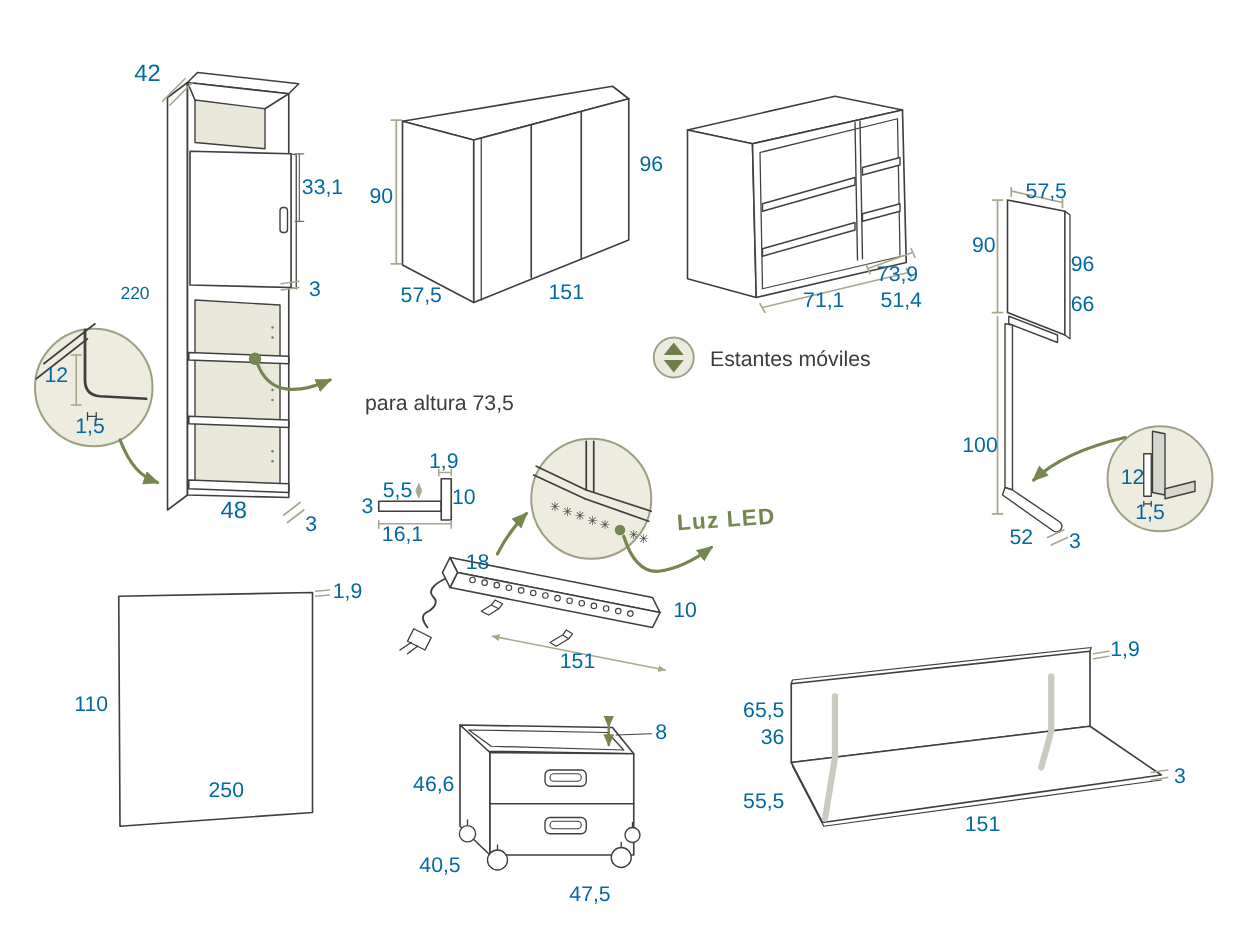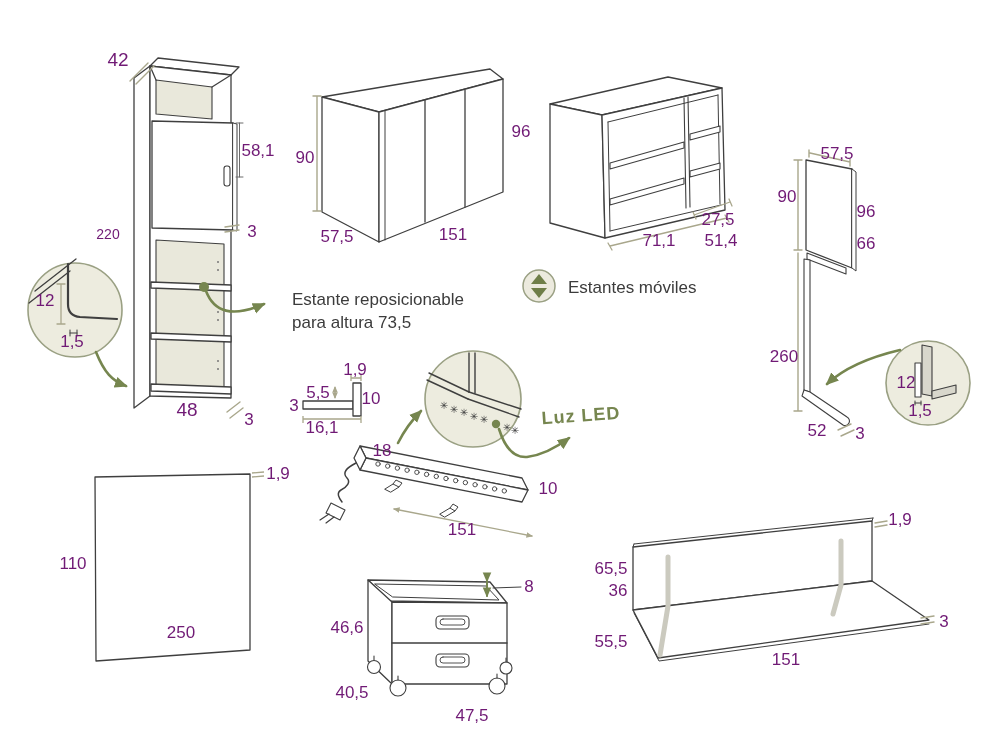--- a/index.html
+++ b/index.html
@@ -1,19 +1,19 @@
 <!DOCTYPE html>
 <html><head>
 <meta charset="utf-8">
 <style>
   html,body{margin:0;padding:0;background:#fff;}
   .canvas{position:relative;width:1000px;height:750px;background:#ffffff;overflow:hidden;
           font-family:"Liberation Sans",sans-serif;}
   svg{position:absolute;left:0;top:0;}
-  .lbl{position:absolute;transform:translate(-50%,-50%);font-size:17px;color:#701a75;
+  .lbl{position:absolute;transform:translate(-50%,-50%);font-size:17px;color:#0369a1;
        white-space:nowrap;line-height:1;text-align:right;}
   .lg{font-size:14px;}
   .md{font-size:19px;}
   .note{position:absolute;transform:translateY(-50%);font-size:17px;color:#3c3c3c;white-space:nowrap;}
   .luz{position:absolute;transform:translate(-50%,-50%) rotate(-4deg);font-size:18px;font-weight:bold;
        color:#76864f;letter-spacing:1px;white-space:nowrap;}
   .star{font-size:10px;fill:#3f3f3f;text-anchor:middle;font-family:"DejaVu Sans",sans-serif;}
 </style>
 </head>
 <body>
@@ -216,47 +216,46 @@
     </g>
     <g stroke="#a9a78c" stroke-width="1.4">
       <path d="M875,523 L887,521 M875,527 L887,525"></path>
       <path d="M921,618 L934,616 M921,624 L934,622"></path>
     </g>
   </g>
 </svg>
 
   <span class="lbl md" style="left:118px;top:59px">42</span>
   <span class="lbl lg" style="left:108px;top:234px">220</span>
-  <span class="lbl" style="left:258px;top:150px">58,1</span>
+  <span class="lbl" style="left:258px;top:150px">33,1</span>
   <span class="lbl" style="left:252px;top:231px">3</span>
   <span class="lbl md" style="left:187px;top:409px">48</span>
   <span class="lbl" style="left:249px;top:419px">3</span>
   <span class="lbl" style="left:45px;top:300px">12</span>
   <span class="lbl" style="left:72px;top:341px">1,5</span>
 
   <span class="lbl" style="left:305px;top:157px">90</span>
   <span class="lbl" style="left:521px;top:131px">96</span>
   <span class="lbl" style="left:337px;top:236px">57,5</span>
   <span class="lbl" style="left:453px;top:234px">151</span>
 
-  <span class="lbl" style="left:718px;top:219px">27,5</span>
+  <span class="lbl" style="left:718px;top:219px">73,9</span>
   <span class="lbl" style="left:659px;top:240px">71,1</span>
   <span class="lbl" style="left:721px;top:240px">51,4</span>
 
   <span class="lbl" style="left:837px;top:153px">57,5</span>
   <span class="lbl" style="left:787px;top:196px">90</span>
   <span class="lbl" style="left:866px;top:211px">96</span>
   <span class="lbl" style="left:866px;top:243px">66</span>
-  <span class="lbl" style="left:784px;top:356px">260</span>
+  <span class="lbl" style="left:784px;top:356px">100</span>
   <span class="lbl" style="left:817px;top:430px">52</span>
   <span class="lbl" style="left:860px;top:433px">3</span>
   <span class="lbl" style="left:906px;top:382px">12</span>
   <span class="lbl" style="left:920px;top:410px">1,5</span>
 
-  <div class="note" style="left:292px;top:300px">Estante reposicionable</div>
   <div class="note" style="left:292px;top:323px">para altura 73,5</div>
   <div class="note" style="left:568px;top:288px">Estantes móviles</div>
 
   <span class="lbl" style="left:355px;top:369px">1,9</span>
   <span class="lbl" style="left:318px;top:392px">5,5</span>
   <span class="lbl" style="left:294px;top:405px">3</span>
   <span class="lbl" style="left:371px;top:398px">10</span>
   <span class="lbl" style="left:322px;top:427px">16,1</span>
 
   <span class="lbl" style="left:382px;top:450px">18</span>

